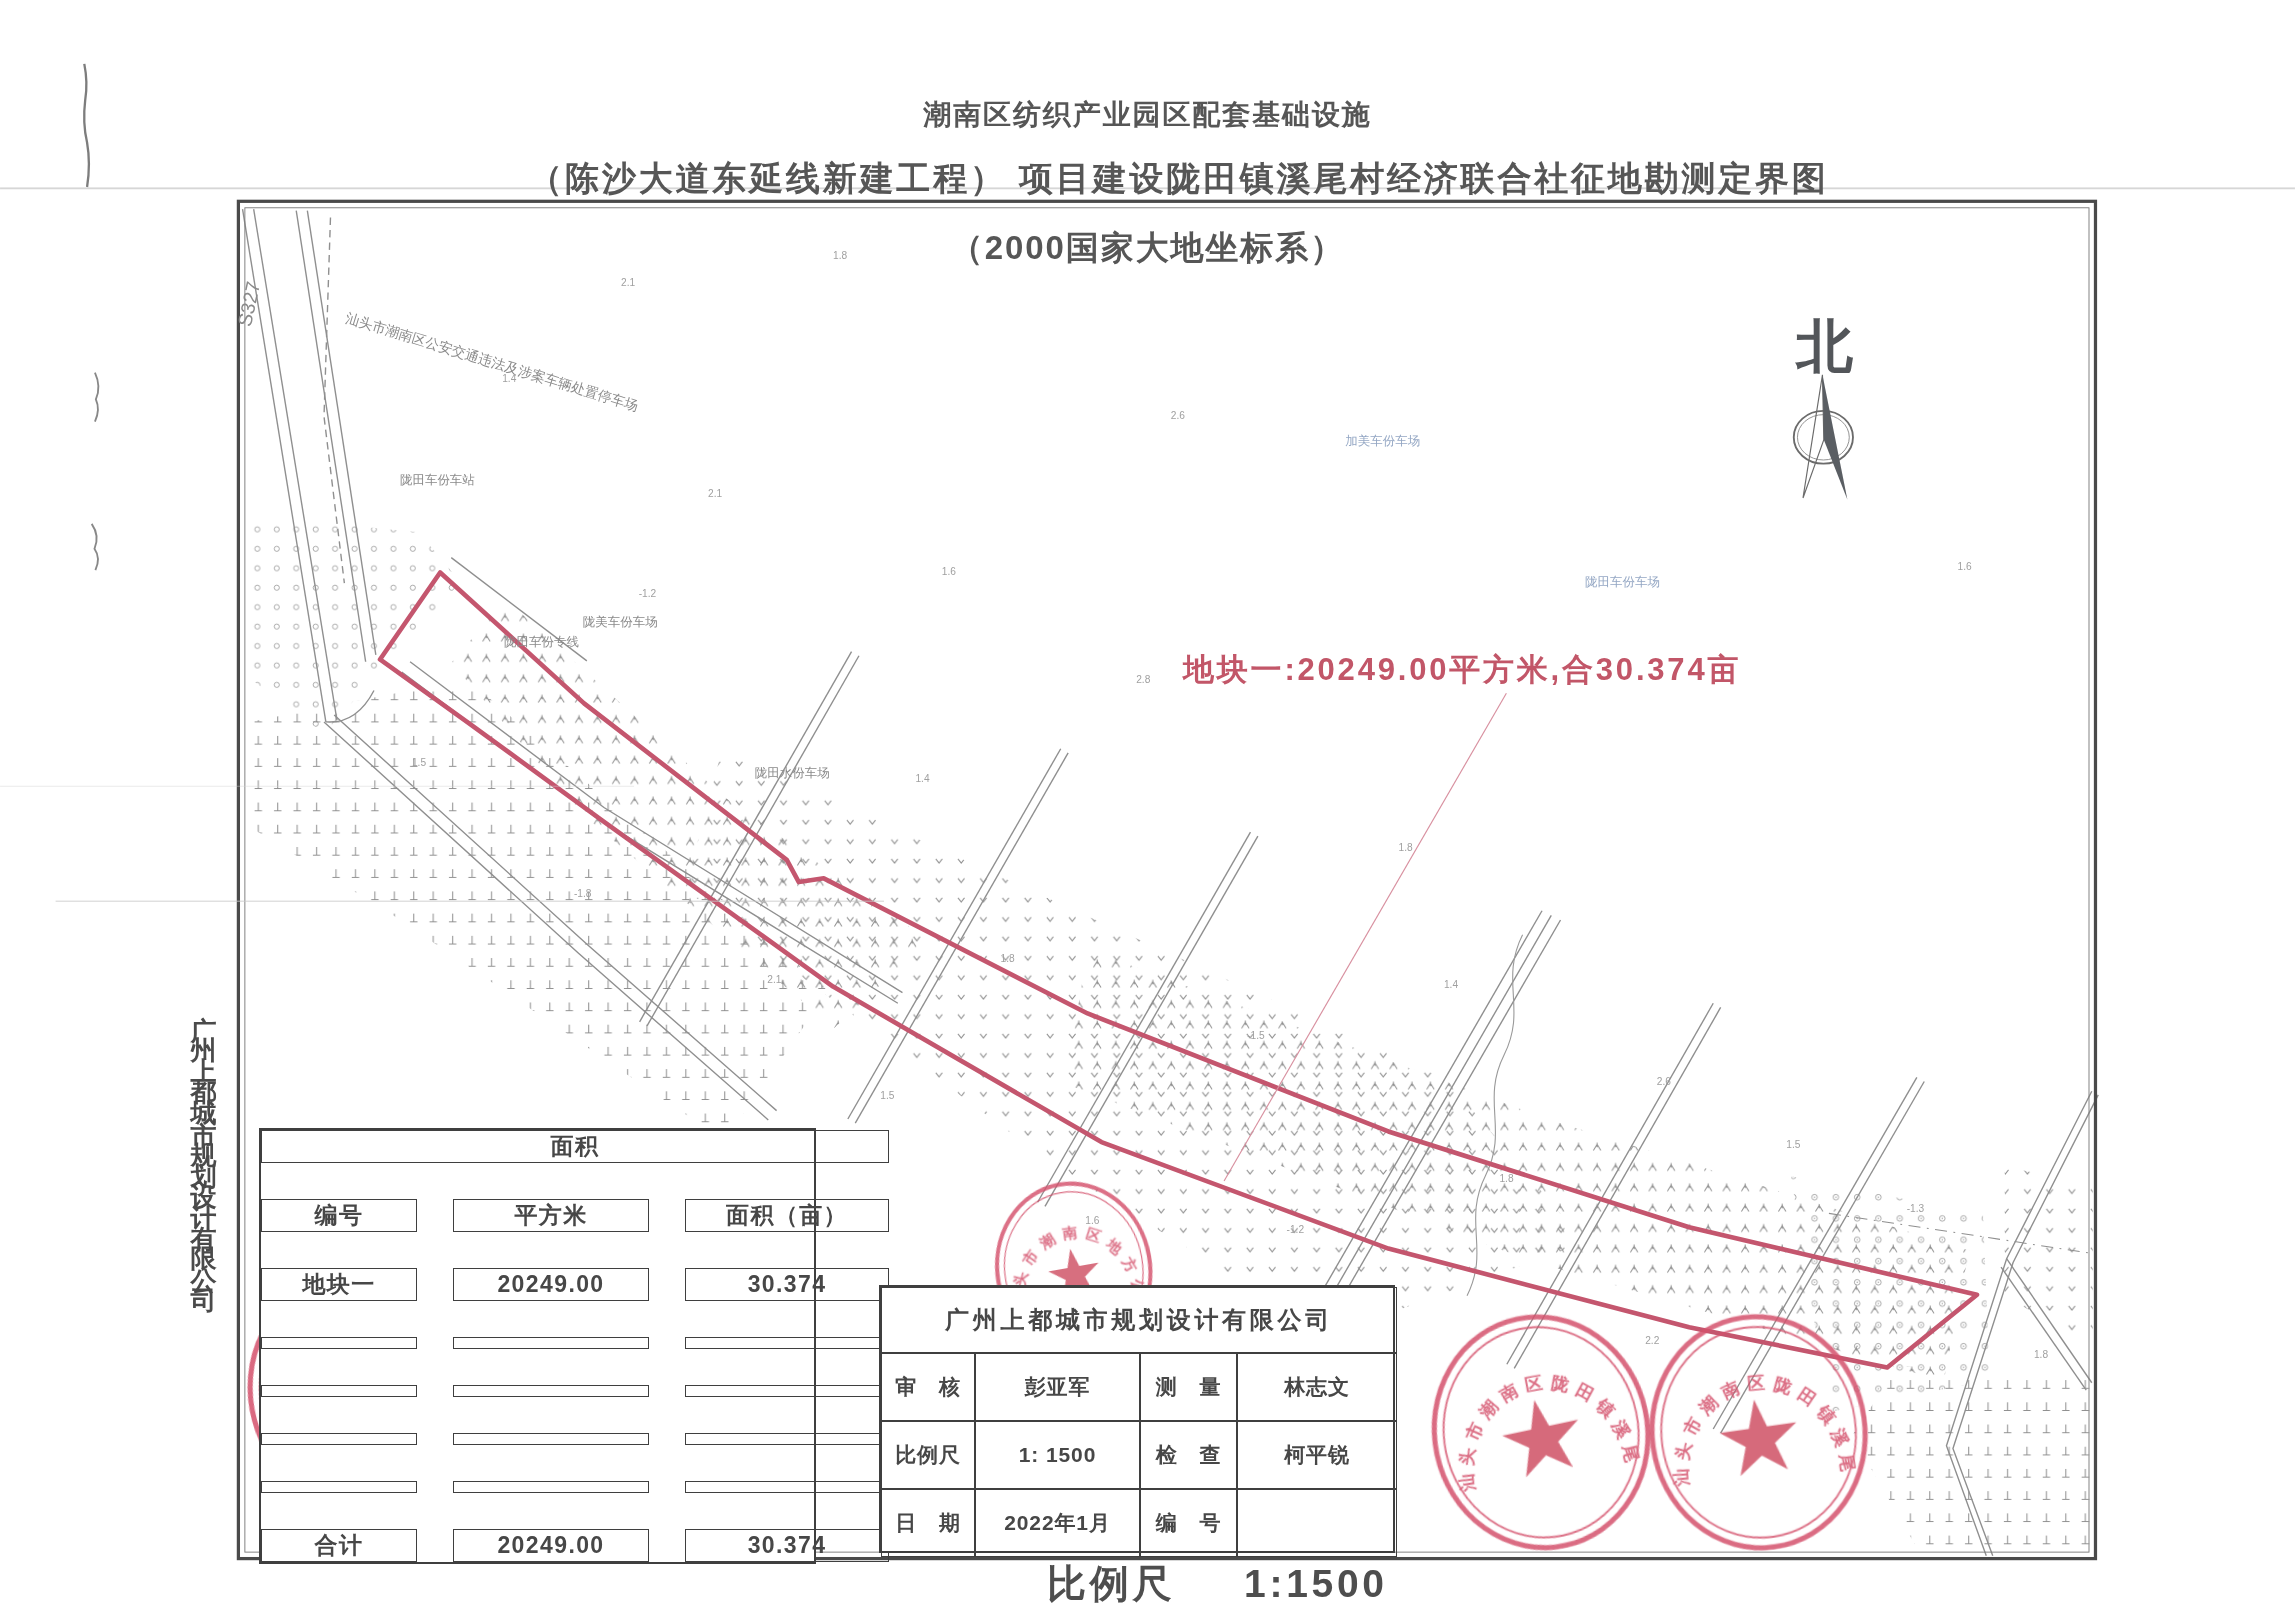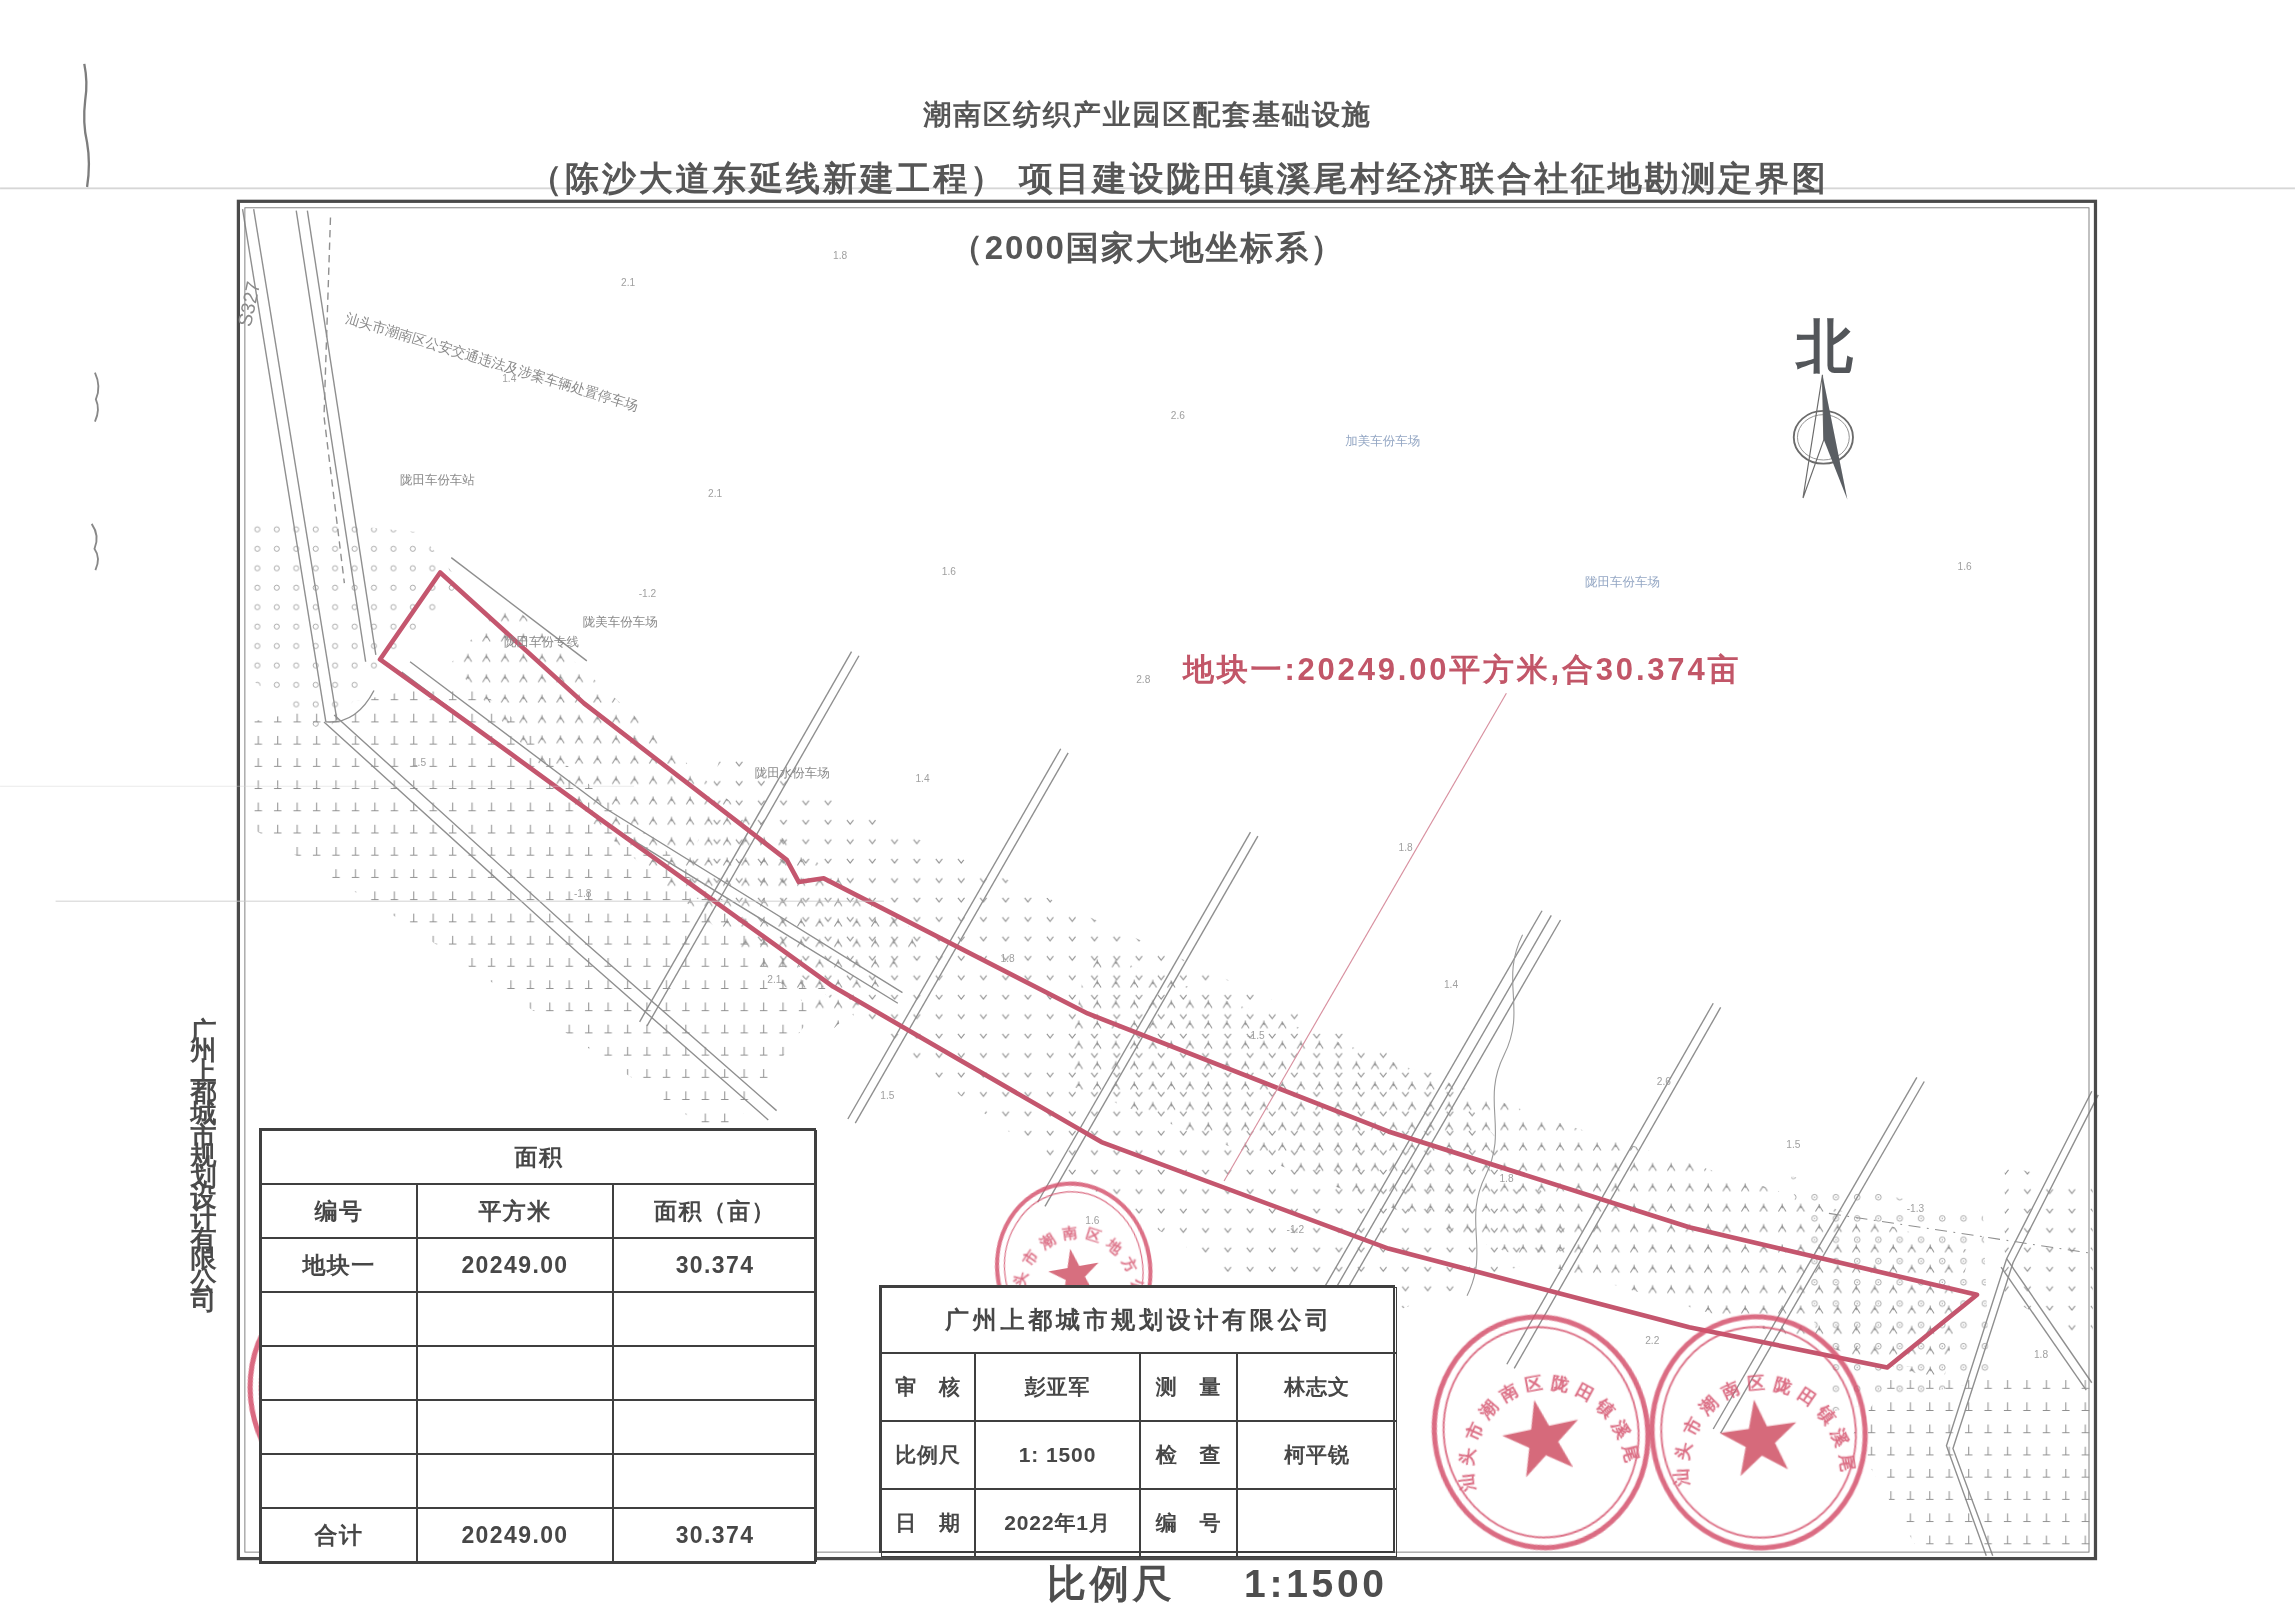--- a/index.html
+++ b/index.html
@@ -11,21 +11,21 @@
   #title1{top:96px;font-size:28px;letter-spacing:1.9px;}
   #title2{top:156px;font-size:34px;letter-spacing:2.8px;padding-left:31px;}
   #title3{top:226px;font-size:33px;letter-spacing:1.9px;}
   #parcel-label{left:1183px;top:649px;font-size:31px;letter-spacing:2.8px;color:#c25668;font-weight:600;white-space:nowrap;}
   #north-char{left:1796px;top:309px;font-size:57px;font-weight:bold;color:#53565a;}
   #side-company{left:187px;top:995px;height:597px;writing-mode:vertical-rl;text-orientation:upright;
                 font-size:26px;letter-spacing:21px;color:#4a4a4a;font-weight:bold;}
   
   #area-table{left:259px;top:1128px;width:557px;height:436px;background:#fff;
               display:grid;grid-template-columns:156px 196px 204px;grid-template-rows:repeat(8,1fr);
-              border:2.3px solid #3f3f3f;box-sizing:border-box;font-size:23px;color:#474747;}
+              border:2.3px solid #3f3f3f;box-sizing:border-box;font-size:23px;color:#474747;gap:36px;}
   #area-table .cell{border:0.9px solid #3f3f3f;display:flex;align-items:center;justify-content:center;
                     font-weight:bold;letter-spacing:1.4px;}
   #area-table .span3{grid-column:1/4;}
   
   #title-block{left:879px;top:1285px;width:516px;height:268px;background:#fff;
                display:grid;grid-template-columns:94px 165px 97px 160px;
                grid-template-rows:66px 68px 68px 68px;
                border:2.3px solid #3f3f3f;box-sizing:border-box;font-size:21px;color:#474747;}
   #title-block .cell{border:0.9px solid #3f3f3f;display:flex;align-items:center;justify-content:center;
                      font-weight:bold;letter-spacing:0.9px;}

